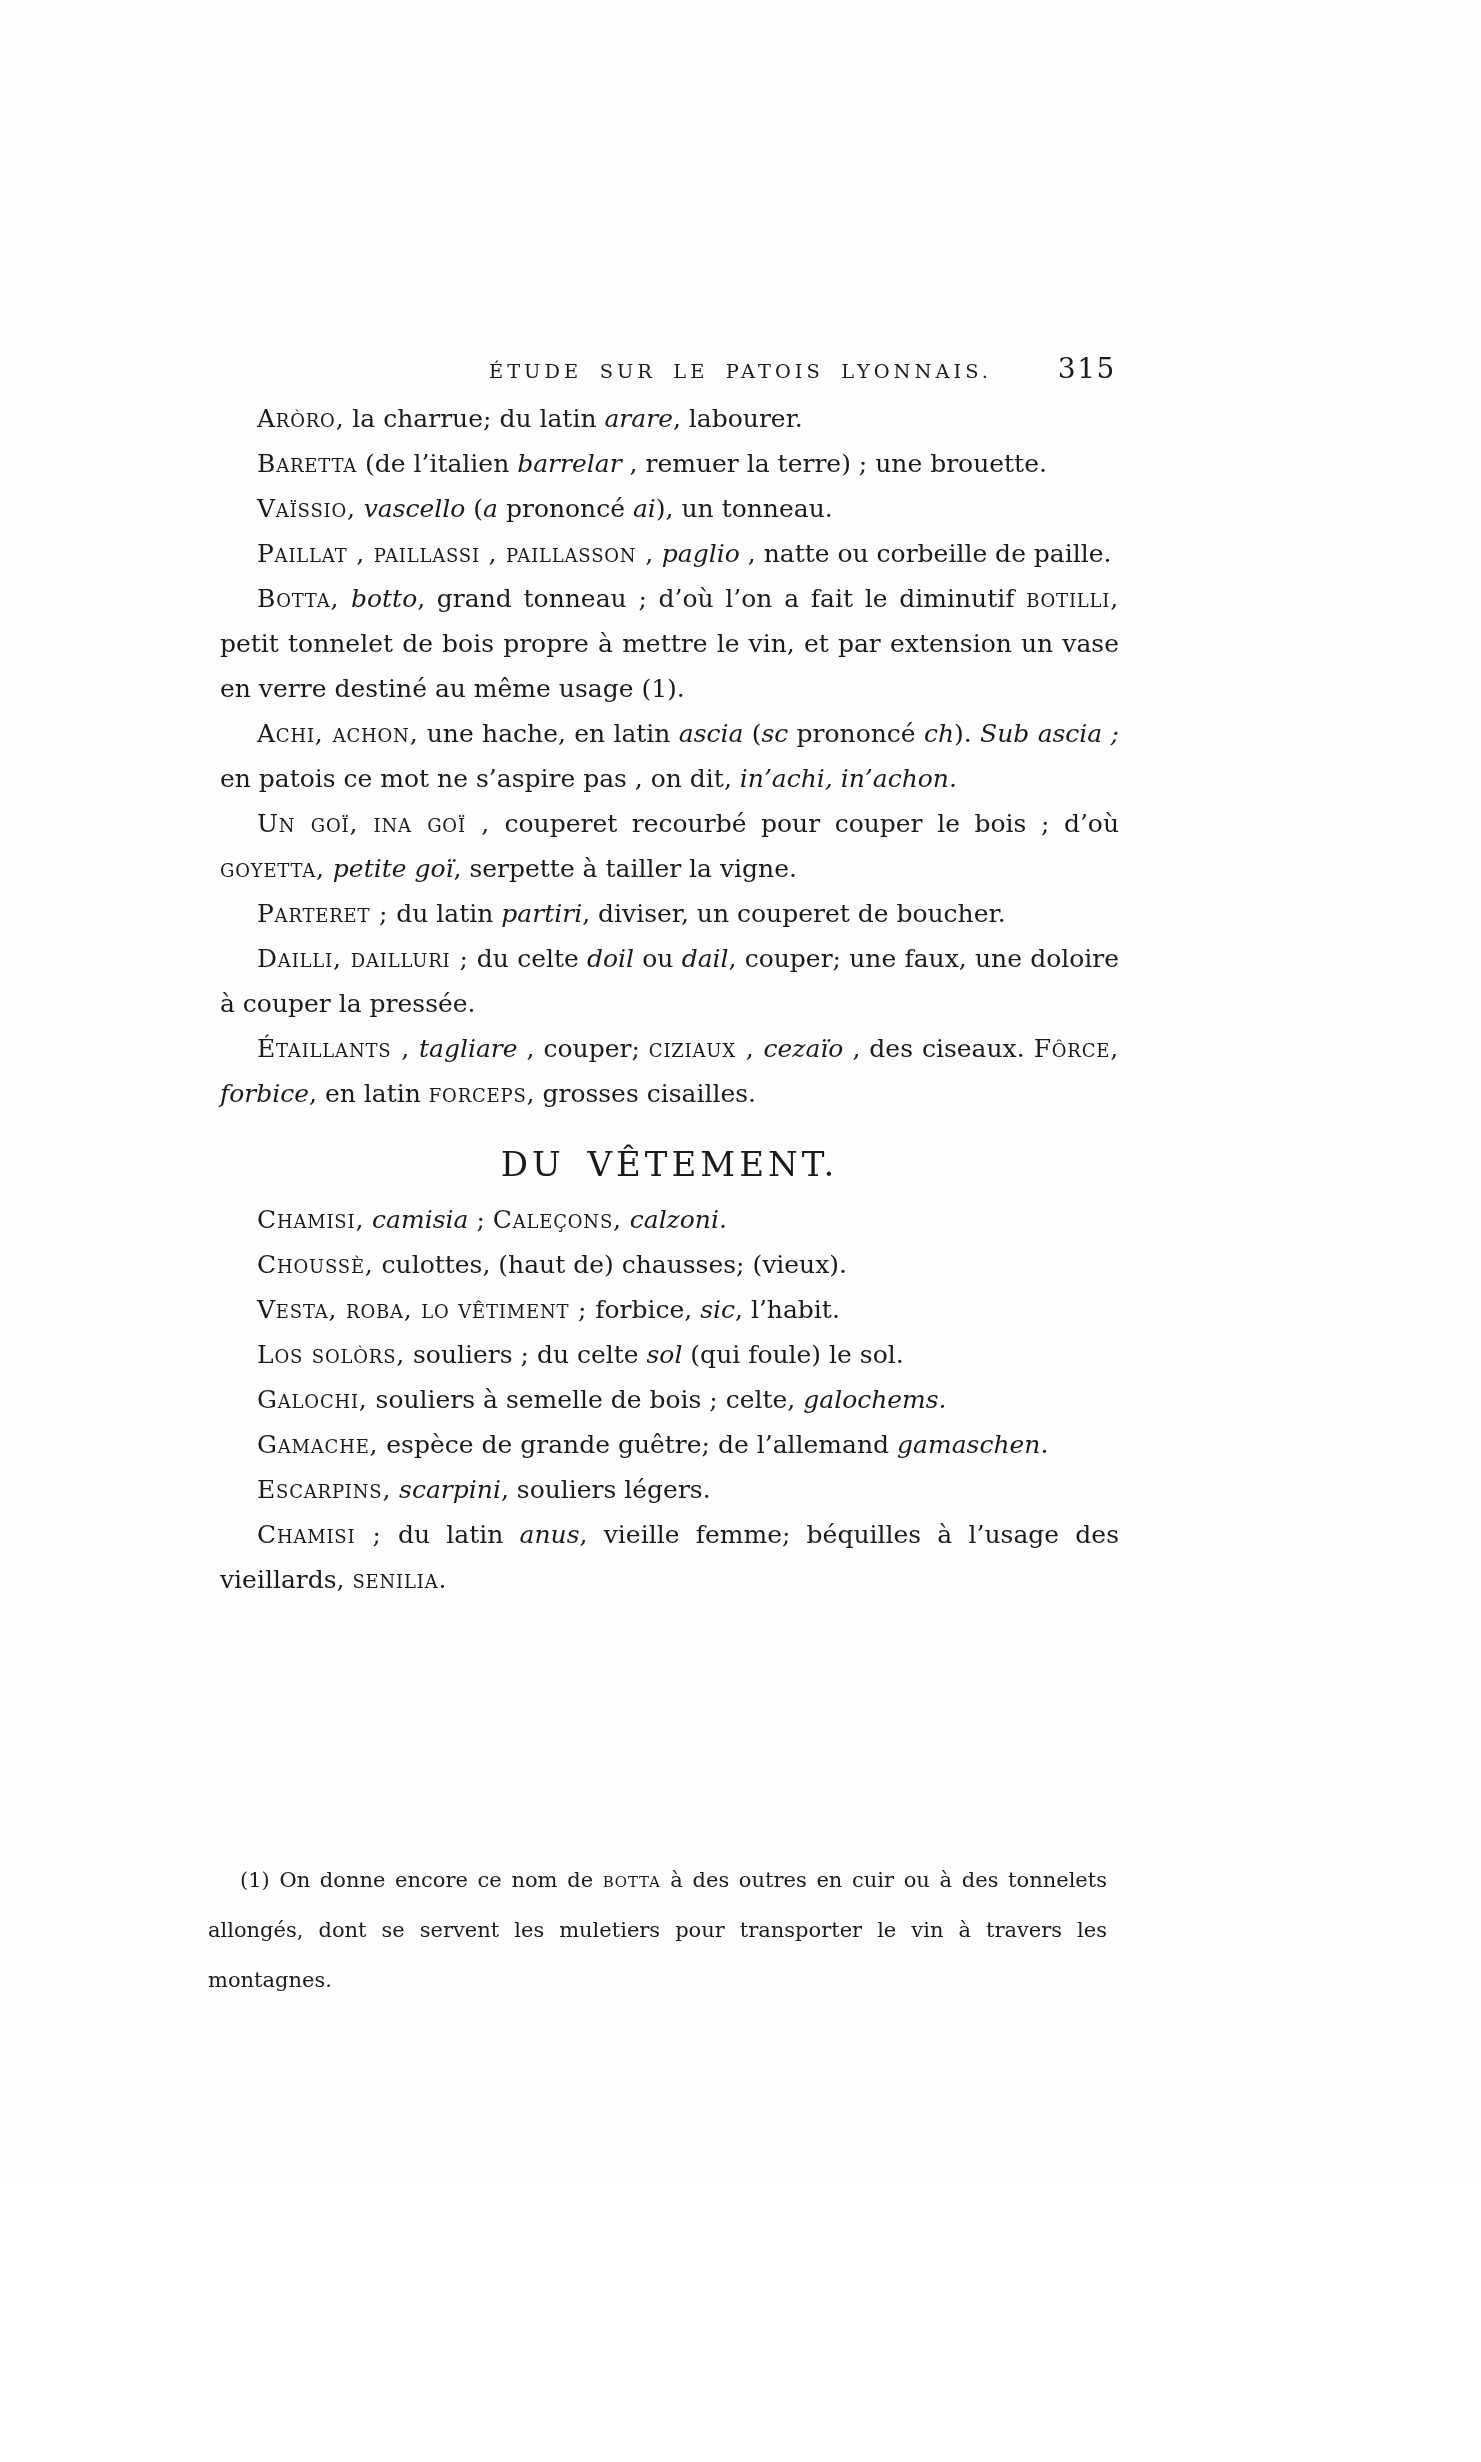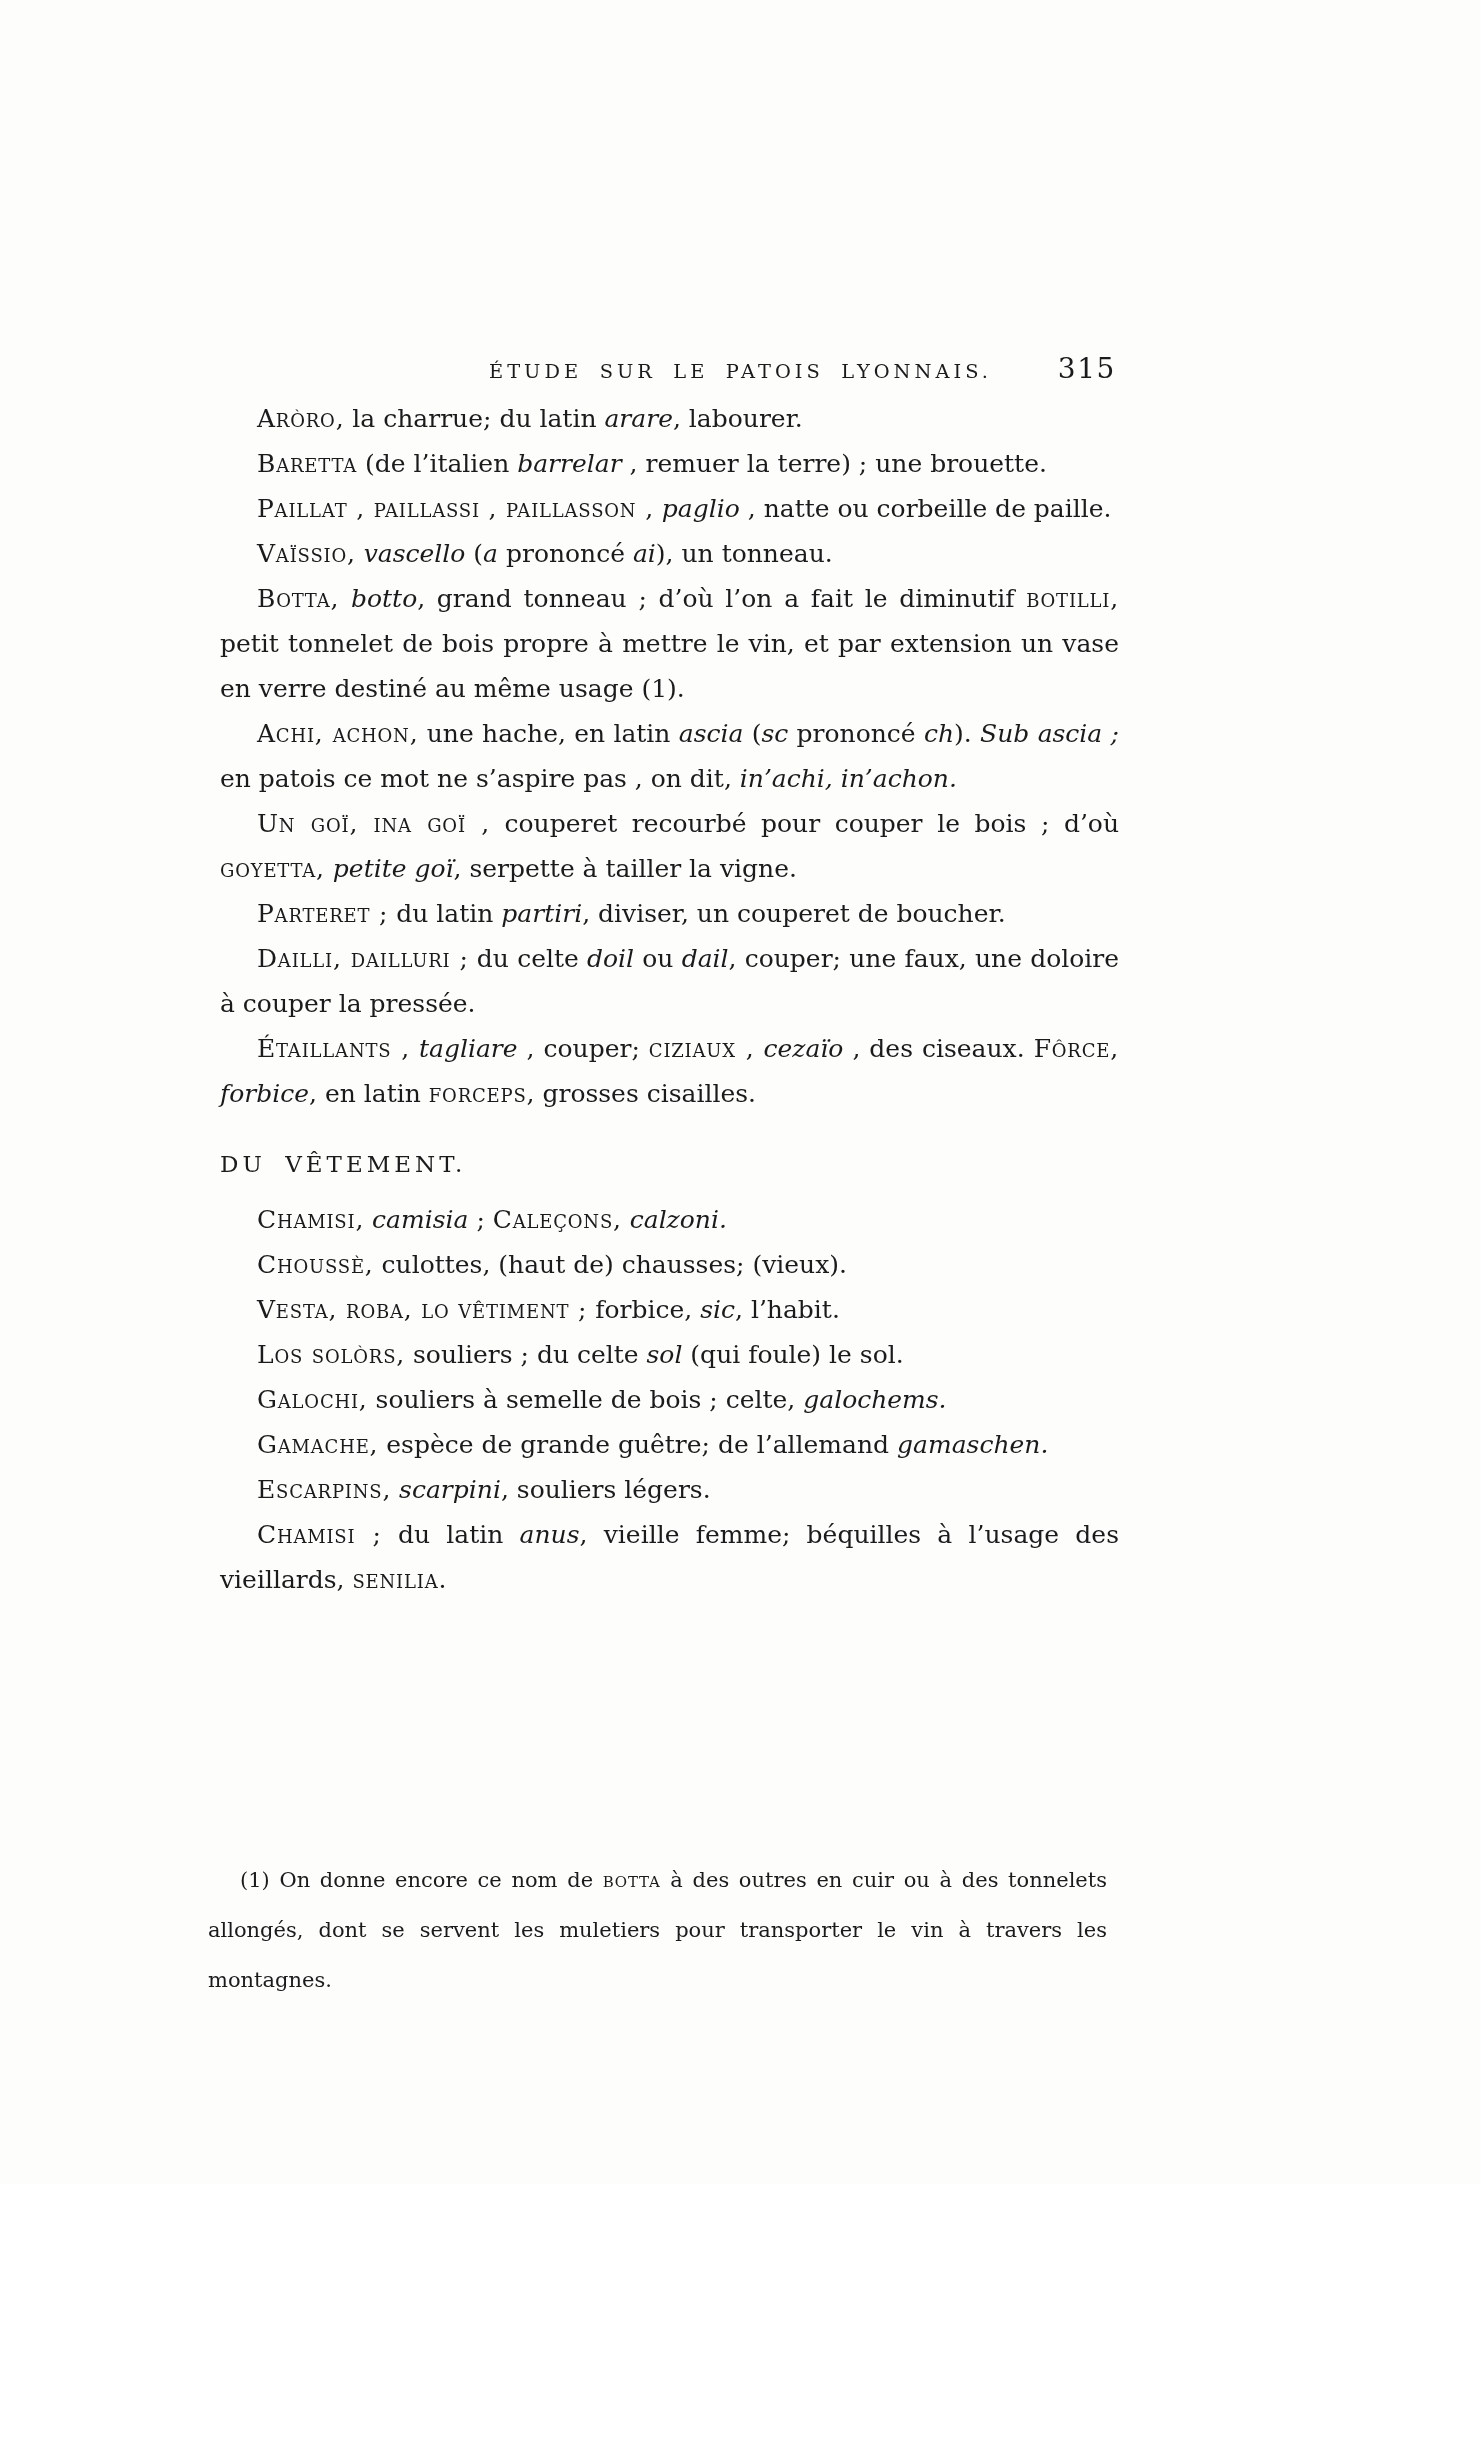--- a/index.html
+++ b/index.html
@@ -42,21 +42,22 @@
     font-size: 25px;
     line-height: 45px;
     text-align: justify;
   }
   .body-block p.entry {
     margin: 0;
     text-indent: 37px;
   }
   .section-heading {
     margin: 26px 0 9.7px 0;
-    font-size: 23px;
+    text-align: center;
+    font-size: 34px;
     letter-spacing: 4px;
     word-spacing: 8px;
     text-indent: 0;
   }
   .footnote {
     position: absolute;
     left: 208px;
     top: 1855px;
     width: 899px;
     font-size: 21px;
@@ -73,22 +74,22 @@
 <div class="page">
 
   <div class="running-head">
     <span class="head-title">ÉTUDE SUR LE PATOIS LYONNAIS.</span>
     <span class="page-number">315</span>
   </div>
 
   <div class="body-block">
     <p class="entry"><span class="sc">Aròro,</span><span> la charrue; du latin </span><span class="it">arare</span><span>, labourer.</span></p>
     <p class="entry"><span class="sc">Baretta</span><span> (de l’italien </span><span class="it">barrelar</span><span> , remuer la terre) ; une brouette.</span></p>
+    <p class="entry"><span class="sc">Vaïssio,</span><span> </span><span class="it">vascello</span><span> (</span><span class="it">a</span><span> prononcé </span><span class="it">ai</span><span>), un tonneau.</span></p>
     <p class="entry"><span class="sc">Paillat , paillassi , paillasson ,</span><span> </span><span class="it">paglio</span><span> , natte ou corbeille de paille.</span></p>
-    <p class="entry"><span class="sc">Vaïssio,</span><span> </span><span class="it">vascello</span><span> (</span><span class="it">a</span><span> prononcé </span><span class="it">ai</span><span>), un tonneau.</span></p>
     <p class="entry"><span class="sc">Botta,</span><span> </span><span class="it">botto</span><span>, grand tonneau ; d’où l’on a fait le diminutif </span><span class="sc">botilli,</span><span> petit tonnelet de bois propre à mettre le vin, et par extension un vase en verre destiné au même usage (1).</span></p>
     <p class="entry"><span class="sc">Achi, achon,</span><span> une hache, en latin </span><span class="it">ascia</span><span> (</span><span class="it">sc</span><span> prononcé </span><span class="it">ch</span><span>). </span><span class="it">Sub ascia ;</span><span> en patois ce mot ne s’aspire pas , on dit, </span><span class="it">in’achi, in’achon.</span></p>
     <p class="entry"><span class="sc">Un goï, ina goï ,</span><span> couperet recourbé pour couper le bois ; d’où </span><span class="sc">goyetta,</span><span> </span><span class="it">petite goï</span><span>, serpette à tailler la vigne.</span></p>
     <p class="entry"><span class="sc">Parteret ;</span><span> du latin </span><span class="it">partiri</span><span>, diviser, un couperet de boucher.</span></p>
     <p class="entry"><span class="sc">Dailli, dailluri ;</span><span> du celte </span><span class="it">doil</span><span> ou </span><span class="it">dail</span><span>, couper; une faux, une doloire à couper la pressée.</span></p>
     <p class="entry"><span class="sc">Étaillants ,</span><span> </span><span class="it">tagliare</span><span> , couper; </span><span class="sc">ciziaux ,</span><span> </span><span class="it">cezaïo</span><span> , des ciseaux. </span><span class="sc">Fôrce,</span><span> </span><span class="it">forbice</span><span>, en latin </span><span class="sc">forceps</span><span>, grosses cisailles.</span></p>
 
     <p class="section-heading">DU VÊTEMENT.</p>
 
     <p class="entry"><span class="sc">Chamisi,</span><span> </span><span class="it">camisia</span><span> ; </span><span class="sc">Caleçons,</span><span> </span><span class="it">calzoni.</span></p>

